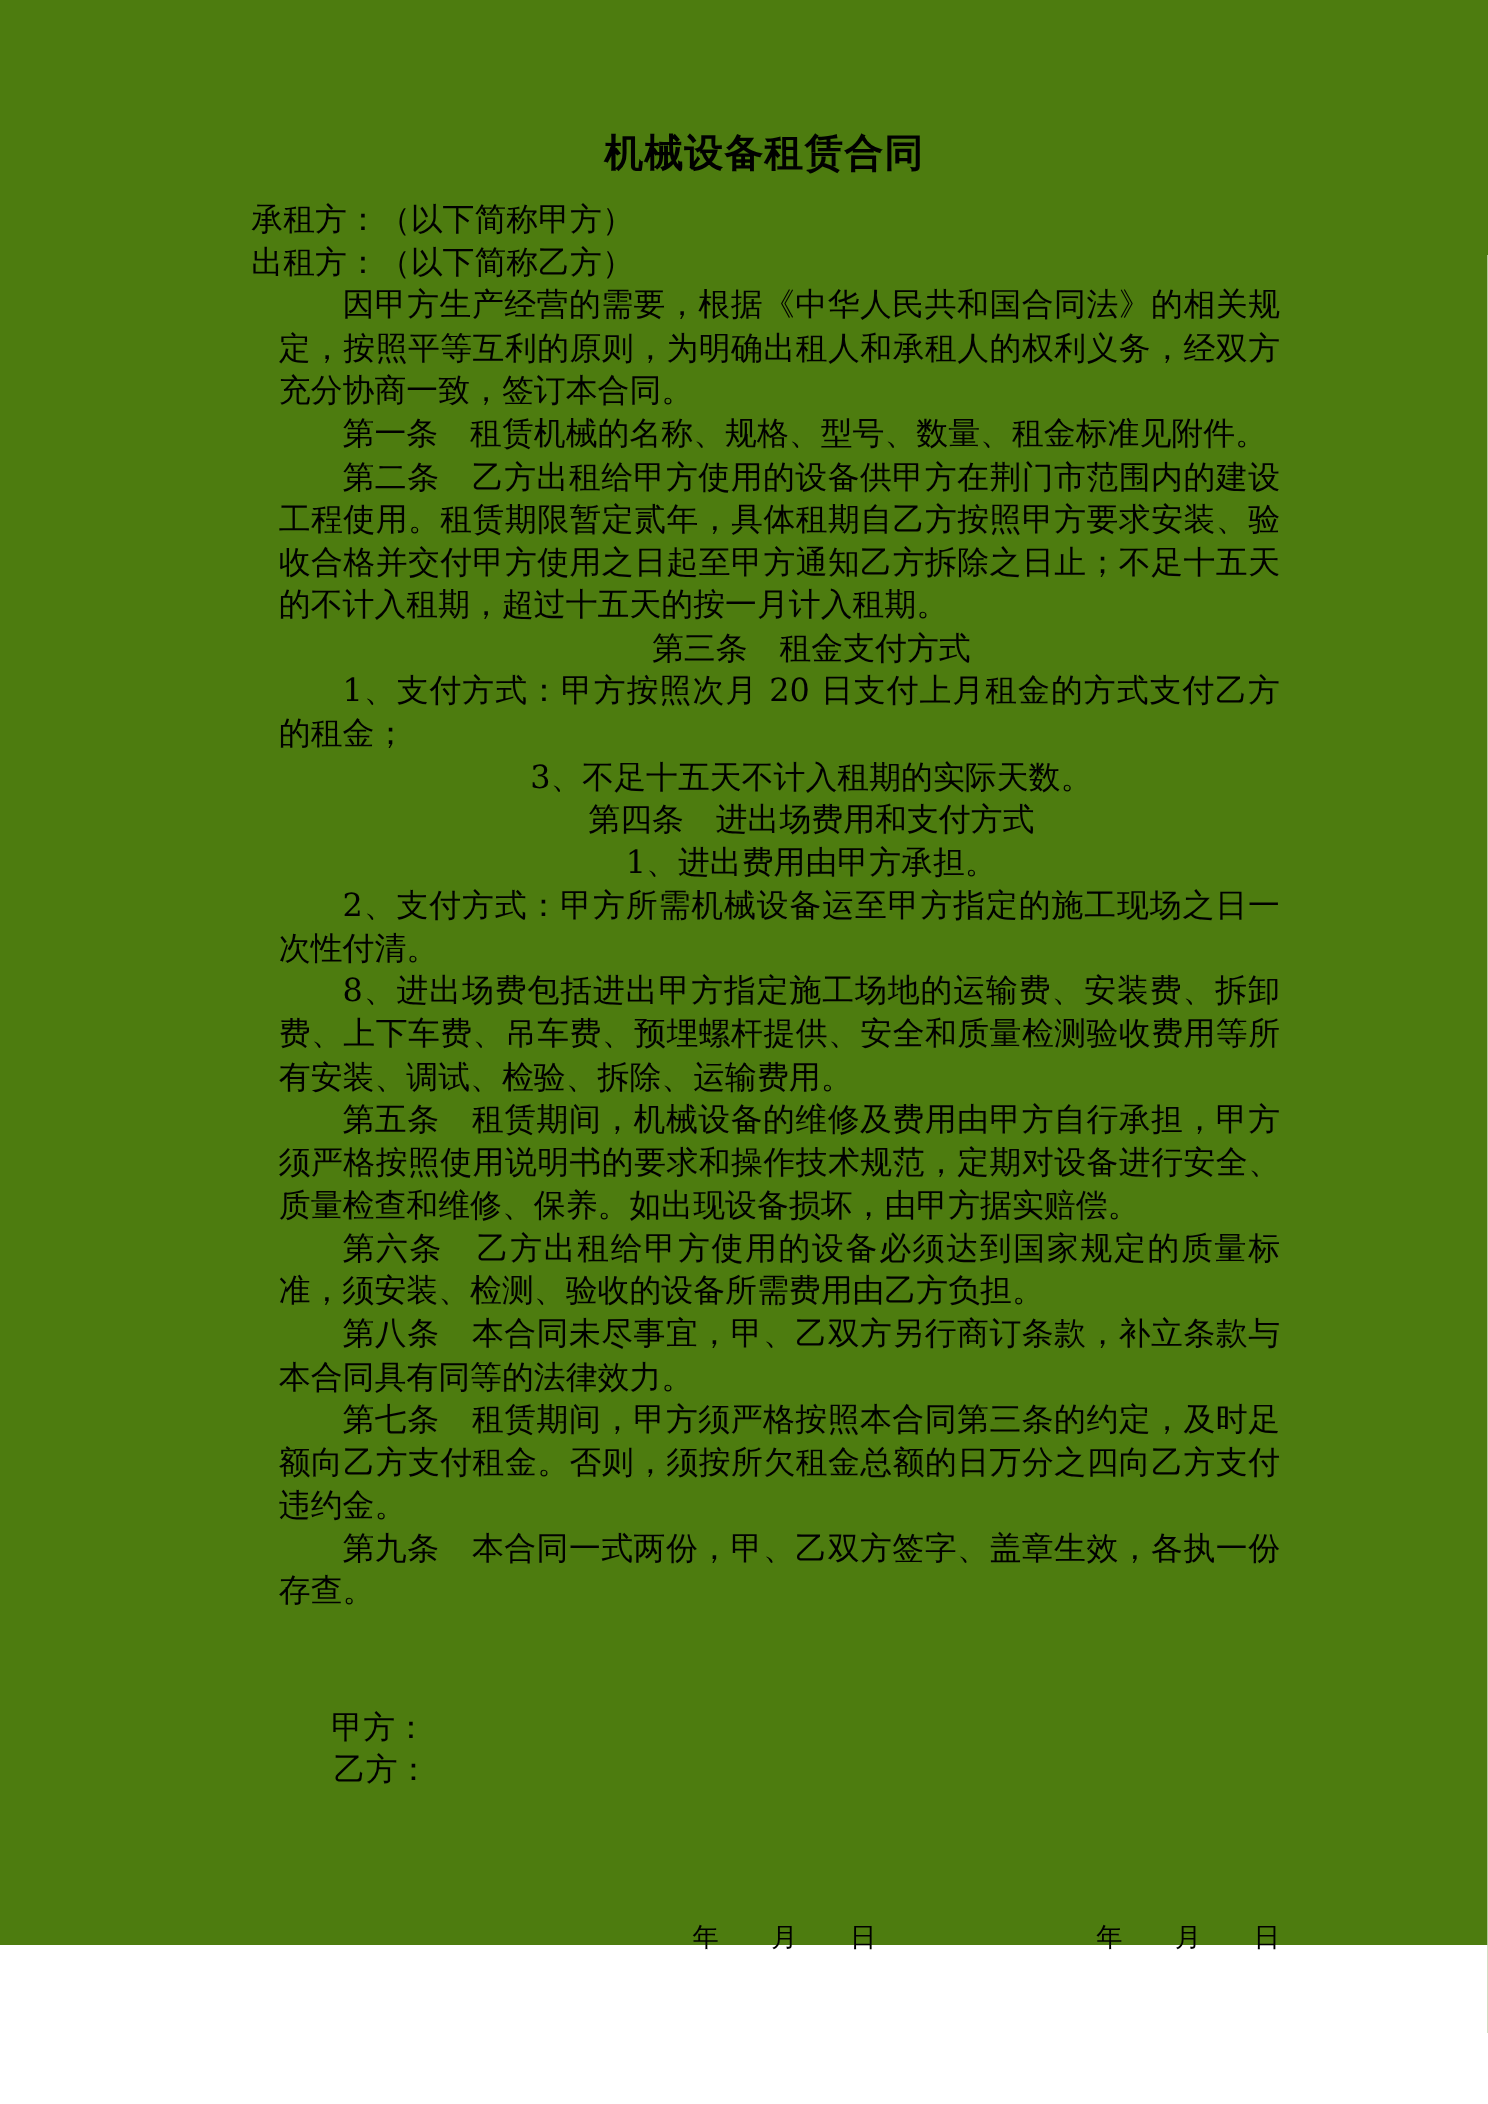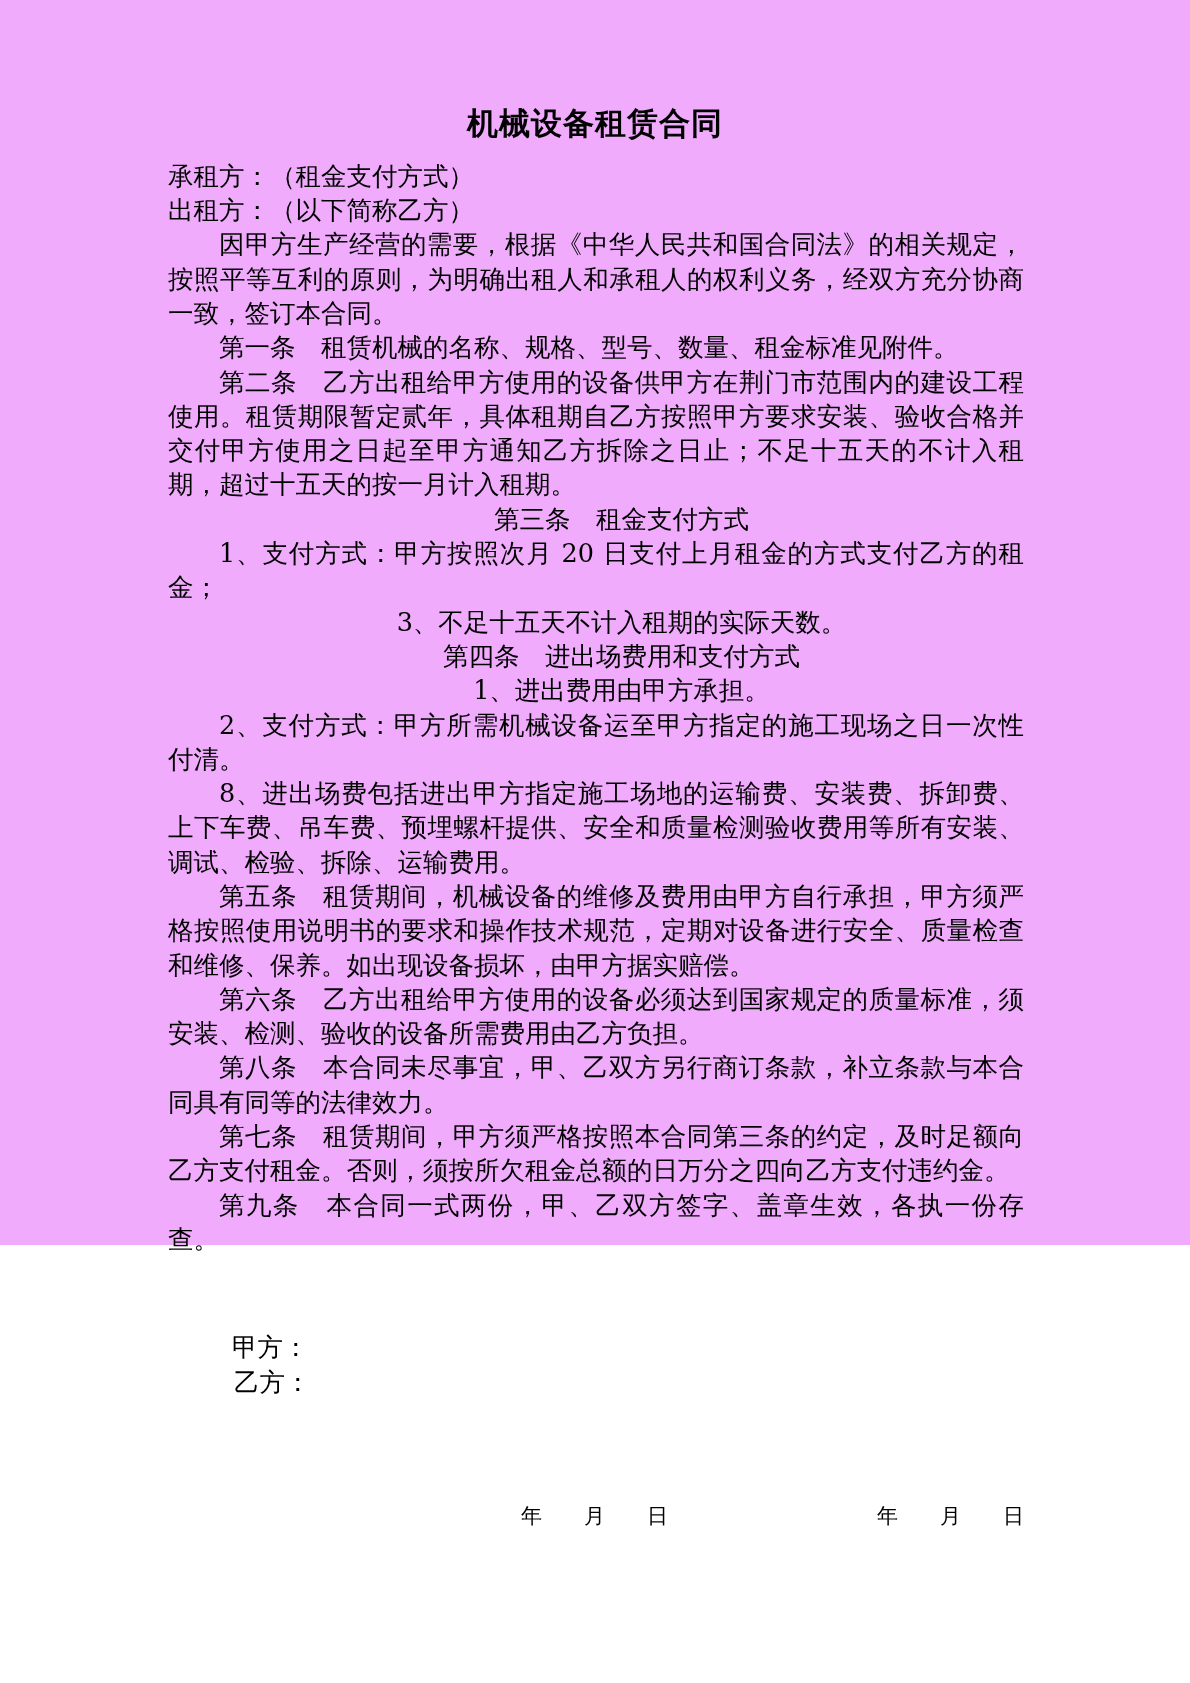--- a/index.html
+++ b/index.html
@@ -10,23 +10,24 @@
   body {
     width: 1190px;
     height: 1683px;
     font-family: "DejaVu Serif", "Liberation Serif", serif;
     color: #000000;
     overflow: hidden;
   }
   .page {
     position: relative;
     width: 1190px;
-    height: 1245px;
-    background: #f0abfc;
+    height: 1556px;
+    background: #4d7c0f;
     box-sizing: border-box;
+    padding-left: 33px;
   }
   .doc-title {
     text-align: center;
     font-size: 31px;
     font-weight: bold;
     letter-spacing: 1px;
     margin: 0;
     padding-top: 104px;
     line-height: 1.25;
     font-family: "DejaVu Serif", "Liberation Serif", serif;
@@ -44,20 +45,21 @@
     margin: 0;
     text-indent: 0;
     word-break: break-all;
     letter-spacing: 0px;
   }
   .para.first {
     padding-top: 16px;
   }
   .para.indent2 {
     text-indent: 2em;
+    margin-left: 22px;
   }
   .para.last-nojust {
     text-align: center;
   }
   .sig-block {
     margin-top: 0;
     padding: 0 166px 0 168px;
     box-sizing: border-box;
   }
   .sig-row {
@@ -101,21 +103,21 @@
 </style>
 </head>
 <body>
 
 <div class="page">
 
   <h1 class="doc-title">机械设备租赁合同</h1>
 
   <div class="body-block">
 
-    <p class="para first">承租方：（租金支付方式）</p>
+    <p class="para first">承租方：（以下简称甲方）</p>
 
     <p class="para">出租方：（以下简称乙方）</p>
 
     <p class="para indent2">因甲方生产经营的需要，根据《中华人民共和国合同法》的相关规定，按照平等互利的原则，为明确出租人和承租人的权利义务，经双方充分协商一致，签订本合同。</p>
 
     <p class="para indent2">第一条　租赁机械的名称、规格、型号、数量、租金标准见附件。</p>
 
     <p class="para indent2">第二条　乙方出租给甲方使用的设备供甲方在荆门市范围内的建设工程使用。租赁期限暂定贰年，具体租期自乙方按照甲方要求安装、验收合格并交付甲方使用之日起至甲方通知乙方拆除之日止；不足十五天的不计入租期，超过十五天的按一月计入租期。</p>
 
     <p class="para indent2 last-nojust">第三条　租金支付方式</p>

